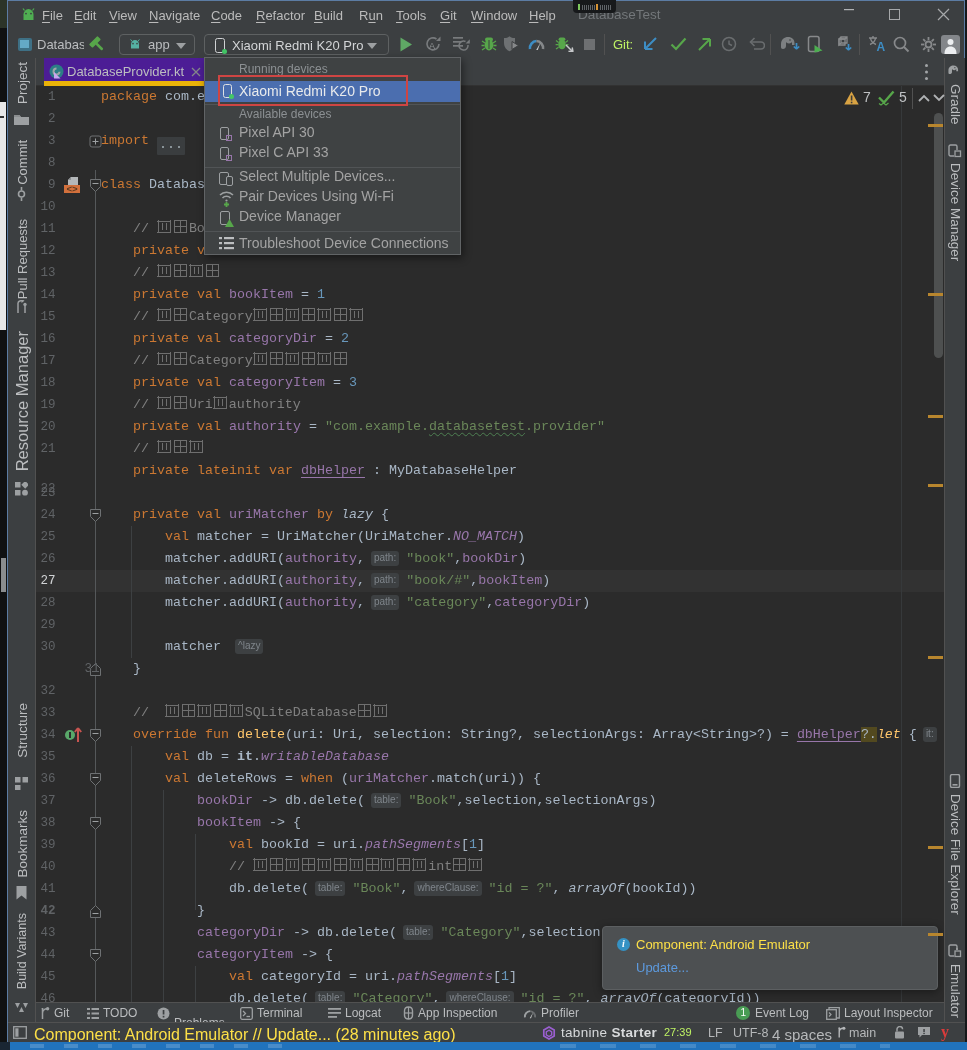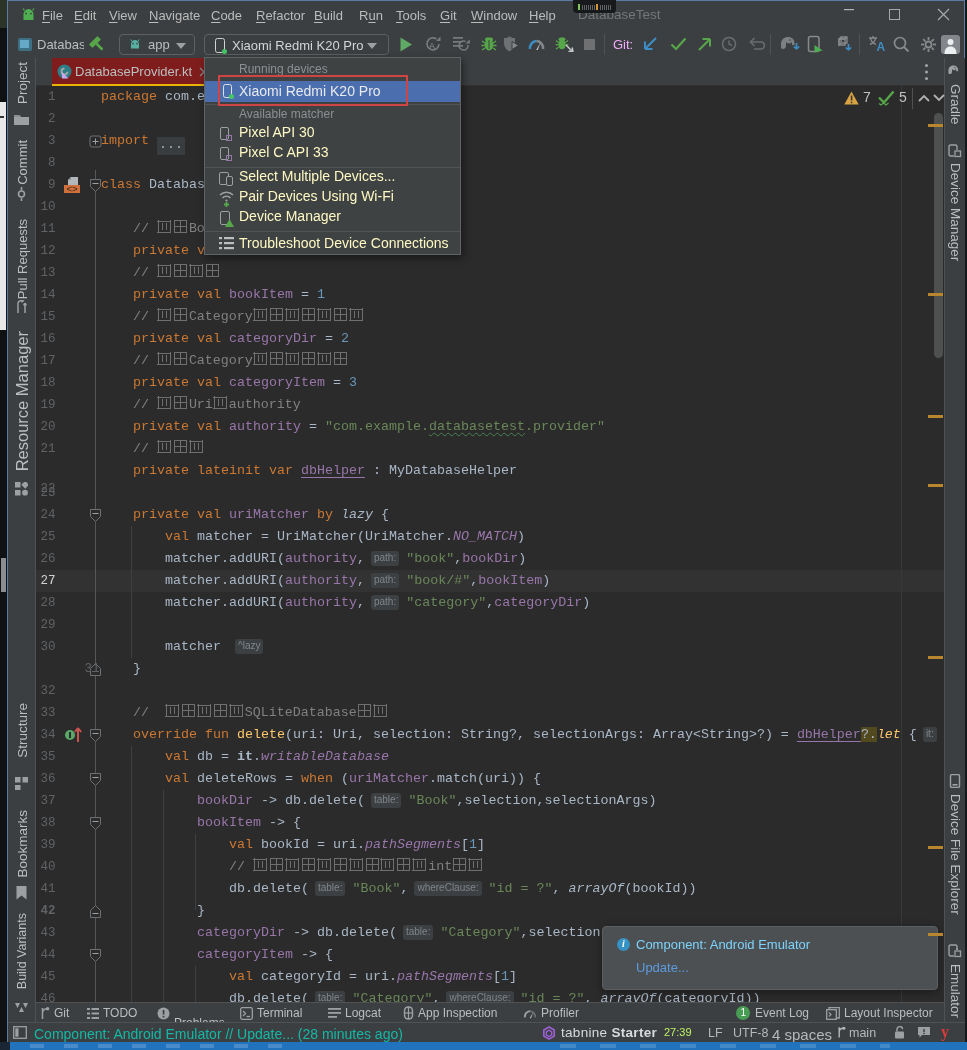--- a/index.html
+++ b/index.html
@@ -37,21 +37,21 @@
  linear-gradient(currentColor,currentColor) 5px 3px/1px 7px,
  linear-gradient(currentColor,currentColor) 9px 3px/1px 7px,
  linear-gradient(currentColor,currentColor) 13px 0/1px 13px;background-repeat:no-repeat}
 
 .vl{position:absolute;writing-mode:vertical-rl;transform:rotate(180deg);font-size:13px;color:#bcbec0;white-space:nowrap}
 .vr{position:absolute;writing-mode:vertical-rl;font-size:13.5px;color:#bcbec0;white-space:nowrap}
 .bar-it{display:inline-block;color:#bbbdbf;font-size:12px}
 
 #dd{position:absolute;left:204px;top:57px;width:257px;height:198px;background:#3f4243;border:1px solid #616466;box-shadow:2px 3px 8px rgba(0,0,0,.45);z-index:40}
 .ddh{position:absolute;left:34px;color:#8c9093;font-size:12px}
-.ddi{position:absolute;left:34px;color:#fef9c3;font-size:14px}
+.ddi{position:absolute;left:34px;color:#a3a3a3;font-size:14px}
 .ddsep{position:absolute;left:0;width:100%;height:1px;background:#515456}
 </style></head><body>
 <div id="root">
 
 <div class="abs" style="left:0;top:0;width:7px;height:1050px;background:#101112"></div>
 <div class="abs" style="left:0;top:0;width:7px;height:28px;background:#2c3428"></div>
 <div class="abs" style="left:0;top:102px;width:6px;height:228px;background:#e8e8e8"></div>
 <div class="abs" style="left:0;top:116px;width:4px;height:2px;background:#333"></div>
 <div class="abs" style="left:1px;top:558px;width:5px;height:34px;background:#8a8d8f"></div>
 <div class="abs" style="left:965px;top:0;width:2px;height:1050px;background:#16181a"></div>
@@ -156,21 +156,21 @@
         <path d="M8.2 13 L12.5 5.5 L9.8 13 Z" fill="#c6c8ca"></path>
       </svg>
  <svg class="abs" style="left:555px;top:6px" width="19" height="16" viewBox="0 0 19 16">
         <ellipse cx="7" cy="8.5" rx="3.8" ry="4.8" fill="#57a64a"></ellipse>
         <rect x="3.6" y="1.5" width="6.8" height="3.6" rx="1.8" fill="#57a64a"></rect>
         <path d="M1 4.6 L3.6 6.4 M13 4.6 L10.4 6.4 M0.6 8.6 L3.2 8.6 M13.4 8.6 L10.8 8.6 M1 13 L3.6 11.2" stroke="#57a64a" stroke-width="1.2"></path>
         <path d="M11 9 L18 16 M18 16 L13.5 15.2 M18 16 L17.2 11.5" stroke="#c6c8ca" stroke-width="1.5" fill="none"></path>
       </svg>
  <div class="abs" style="left:584px;top:9px;width:11px;height:11px;background:#6e7072"></div>
  <div class="abs" style="left:604px;top:4px;width:1px;height:21px;background:#515151"></div>
- <span class="abs" style="left:613px;top:7px;font-size:13px;color:#f0abfc">Git:</span>
+ <span class="abs" style="left:613px;top:7px;font-size:13px;color:#bef264">Git:</span>
  <svg class="abs" style="left:642px;top:6px" width="16" height="16" viewBox="0 0 16 16">
         <path d="M14 2 L4 12 M3 13 L3 5.5 M3 13 L10.5 13" stroke="#3d8dc4" stroke-width="2" fill="none"></path>
       </svg>
  <svg class="abs" style="left:670px;top:7px" width="17" height="14" viewBox="0 0 17 14">
         <path d="M1.5 7.5 L6 12 L15.5 1.5" stroke="#57a64a" stroke-width="2.2" fill="none"></path>
       </svg>
  <svg class="abs" style="left:697px;top:6px" width="16" height="16" viewBox="0 0 16 16">
         <path d="M2 14 L12 4 M13 3 L5.5 3 M13 3 L13 10.5" stroke="#57a64a" stroke-width="2" fill="none"></path>
       </svg>
  <svg class="abs" style="left:721px;top:6px" width="16" height="16" viewBox="0 0 16 16">
@@ -218,21 +218,21 @@
           <line x1="11.7" y1="5.3" x2="13.8" y2="3.2"></line>
         </g>
       </svg>
  <div class="abs" style="left:941px;top:5px;width:19px;height:19px;background:#83868a;border-radius:3px"><svg width="19" height="19" viewBox="0 0 19 19">
           <circle cx="9.5" cy="7" r="3" fill="#eceef0"></circle>
           <path d="M3.5 19 C3.5 13.5 6 11.5 9.5 11.5 C13 11.5 15.5 13.5 15.5 19 Z" fill="#eceef0"></path>
         </svg></div>
 </div>
 
 <div id="tabbar" class="abs" style="left:36px;top:58px;width:908px;height:28px;background:#3c3f41;border-bottom:1px solid #323232">
- <div class="abs" style="left:16px;top:0;width:164px;height:28px;background:#7f1d1d;border-bottom:2px solid #eab308">
+ <div class="abs" style="left:8px;top:0;width:164px;height:28px;background:#4c1d95;border-bottom:5px solid #eab308">
   <svg class="abs" style="left:5px;top:6px" width="15" height="15" viewBox="0 0 15 15">
           <circle cx="7.5" cy="7.5" r="7" fill="#2c7d86"></circle>
           <path d="M7.5 3.5 A4 4 0 1 0 11.5 7.8 L9.5 7.8 A2 2 0 1 1 7.5 5.5 Z" fill="#9fa5a8"></path>
           <path d="M5 8 L11.5 14.5 L5 14.5 Z" fill="#c9a6f0"></path>
         </svg>
   <span class="abs" style="left:23px;top:6px;font-size:13px;color:#bcbec0">DatabaseProvider.kt</span>
   <svg class="abs" style="left:147px;top:9px" width="10" height="10" viewBox="0 0 10 10">
           <path d="M1 1 L9 9 M9 1 L1 9" stroke="#84878a" stroke-width="1.3"></path>
         </svg>
  </div>
@@ -474,21 +474,21 @@
 </div>
 
 <div id="dd">
  <span class="ddh" style="top:4px">Running devices</span>
  <div class="abs" style="left:0;top:23px;width:255px;height:21px;background:#4b6eaf">
   <div class="abs" style="left:18px;top:3px;width:9px;height:14px;border:1.4px solid #dee0e2;border-radius:2.5px"></div>
   <div class="abs" style="left:24px;top:13px;width:5px;height:5px;background:#44c767;border-radius:50%"></div>
   <span class="abs" style="left:34px;top:2px;color:#e8eaec;font-size:14px">Xiaomi Redmi K20 Pro</span>
  </div>
  <div class="ddsep" style="top:46px"></div>
- <span class="ddh" style="top:49px">Available matcher</span>
+ <span class="ddh" style="top:49px">Available devices</span>
  <div class="abs" style="left:14px;top:69px;width:16px;height:16px">
   <div class="abs" style="left:1px;top:0;width:9px;height:13px;border:1.3px solid #9da0a2;border-radius:2px"></div>
   <div class="abs" style="left:7px;top:8px;width:6px;height:6px;border:1.3px solid #9876aa"></div>
  </div>
  <span class="ddi" style="top:66px">Pixel API 30</span>
  <div class="abs" style="left:14px;top:89px;width:16px;height:16px">
   <div class="abs" style="left:1px;top:0;width:9px;height:13px;border:1.3px solid #9da0a2;border-radius:2px"></div>
   <div class="abs" style="left:7px;top:8px;width:6px;height:6px;border:1.3px solid #9876aa"></div>
  </div>
  <span class="ddi" style="top:86px">Pixel C API 33</span>
@@ -523,21 +523,21 @@
         </g>
       </svg>
  <span class="ddi" style="top:177px">Troubleshoot Device Connections</span>
  <div class="abs" style="left:13px;top:17px;width:190px;height:31px;border:2px solid #cf4543"></div>
 </div>
 
 <div class="abs" style="left:602px;top:926px;width:336px;height:64px;background:#4d5052;border:1px solid #5c5f61;border-radius:4px;box-shadow:0 2px 8px rgba(0,0,0,.4);z-index:30">
  <div class="abs" style="left:14px;top:11px;width:13px;height:13px;border-radius:50%;background:#3592c4">
         <span style="position:absolute;left:5px;top:0px;font-size:10px;color:#fff;font-style:italic;font-weight:bold;font-family:'Liberation Serif',serif">i</span>
       </div>
- <span class="abs" style="left:33px;top:10px;font-size:13px;color:#7dd3fc">Component: Android Emulator</span>
+ <span class="abs" style="left:33px;top:10px;font-size:13px;color:#fde047">Component: Android Emulator</span>
  <span class="abs" style="left:33px;top:33px;font-size:13px;color:#5d9ade">Update...</span>
 </div>
 
 <div id="botbar" class="abs" style="left:36px;top:1002px;width:908px;height:20px;background:#3c3f41;border-top:1px solid #515151">
  <svg class="abs" style="left:3px;top:4px" width="12" height="13" viewBox="0 0 12 13">
         <path d="M3.5 1 L3.5 12 M3.5 6 A4.5 4.5 0 0 1 8 1.8" stroke="#9da0a2" stroke-width="1.5" fill="none"></path>
         <circle cx="8.6" cy="1.8" r="1.7" fill="#9da0a2"></circle>
         <circle cx="3.5" cy="1.8" r="0.8" fill="#9da0a2"></circle>
       </svg>
  <span class="bar-it abs" style="left:18px;top:3px">Git</span>
@@ -594,21 +594,21 @@
         <path d="M3 5.5 L5 7.5 L3 9.5" stroke="#9da0a2" stroke-width="1.2" fill="none"></path>
       </svg>
  <span class="bar-it abs" style="left:808px;top:3px">Layout Inspector</span>
 </div>
 
 <div id="statusbar" class="abs" style="left:8px;top:1022px;width:957px;height:20px;background:#3c3f41;border-top:1px solid #515151">
  <svg class="abs" style="left:5px;top:3px" width="14" height="13" viewBox="0 0 14 13">
         <rect x="0.7" y="0.7" width="12.6" height="11.6" fill="none" stroke="#9da0a2" stroke-width="1.3"></rect>
         <rect x="2.3" y="2.3" width="3.2" height="8.4" fill="#9da0a2"></rect>
       </svg>
- <span class="abs" style="left:26px;top:3px;font-size:14px;color:#14b8a6">Component: Android Emulator // Update... (28 minutes ago)</span>
+ <span class="abs" style="left:26px;top:3px;font-size:16px;color:#fde047">Component: Android Emulator // Update... (28 minutes ago)</span>
  <svg class="abs" style="left:534px;top:3px" width="14" height="14" viewBox="0 0 14 14">
         <path d="M7 1 L12.2 4 L12.2 10 L7 13 L1.8 10 L1.8 4 Z" fill="none" stroke="#9a5fd0" stroke-width="1.7"></path>
         <path d="M7 4.2 L9.7 5.8 L9.7 8.9 L7 10.5 L4.3 8.9 L4.3 5.8 Z" fill="none" stroke="#9a5fd0" stroke-width="1.4"></path>
       </svg>
  <span class="abs" style="left:553px;top:2px;font-size:13.5px;color:#d8dadc;letter-spacing:.3px">tabnine <b>Starter</b></span>
  <span class="abs" style="left:656px;top:3px;font-size:11px;color:#bef264">27:39</span>
  <span class="abs" style="left:700px;top:3px;font-size:12.5px;color:#b6b8ba">LF</span>
  <span class="abs" style="left:725px;top:3px;font-size:12.5px;color:#b6b8ba">UTF-8</span>
  <span class="abs" style="left:764px;top:3px;font-size:15px;color:#b6b8ba">4 spaces</span>
  <svg class="abs" style="left:828px;top:3px" width="11" height="13" viewBox="0 0 12 13">

